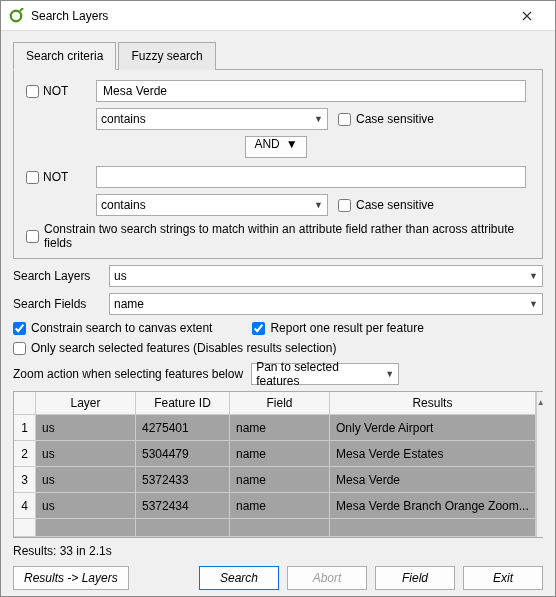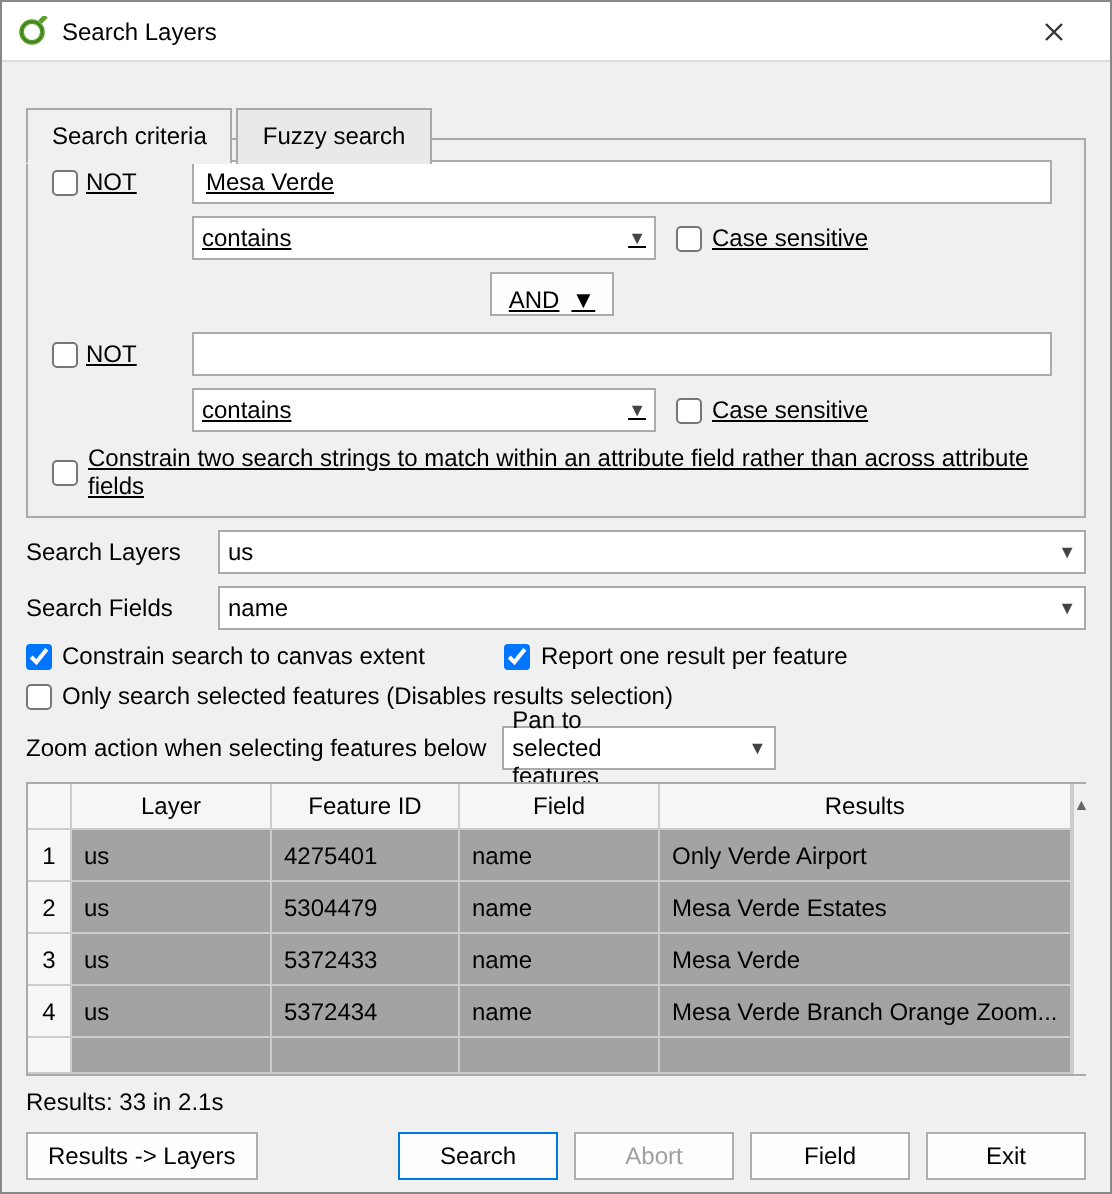--- a/index.html
+++ b/index.html
@@ -3,52 +3,52 @@
 <meta charset="utf-8">
 <style>
 * { box-sizing: border-box; font-family: "Segoe UI", Tahoma, sans-serif; font-size: 12px; }
 body { margin: 0; background: #fff; }
 .window { width: 556px; height: 597px; border: 1px solid #888; background: #f0f0f0; display: flex; flex-direction: column; }
 .titlebar { height: 30px; background: #fff; display: flex; align-items: center; padding: 0 8px; border-bottom: 1px solid #ddd; }
 .titlebar .title { margin-left: 6px; flex: 1; }
 .titlebar .close { width: 40px; height: 28px; display: flex; align-items: center; justify-content: center; }
 .content { flex: 1; padding: 10px 12px 6px 12px; display: flex; flex-direction: column; gap: 6px; }
 .tabbar { display: flex; border-bottom: 1px solid #aaa; }
-.tab { padding: 6px 12px; border: 1px solid #aaa; border-bottom: none; background: #e9e9e9; position: relative; top: 13px; margin-right: 2px; }
+.tab { padding: 6px 12px; border: 1px solid #aaa; border-bottom: none; background: #e9e9e9; position: relative; top: 1px; margin-right: 2px; }
 .tab.active { background: #f0f0f0; border-bottom: 1px solid #f0f0f0; }
-.tabpanel { border: 1px solid #aaa; border-top: none; padding: 10px 16px 8px 12px; text-decoration: underline; }
+.tabpanel { border: 1px solid #aaa; border-top: none; padding: 10px 16px 8px 12px; }
 .row { display: flex; align-items: center; gap: 8px; margin-bottom: 6px; }
 .lbl { display: flex; align-items: center; gap: 4px; }
 input[type=text] { height: 22px; border: 1px solid #aaa; background: #fff; padding: 0 6px; }
 .searchterm { flex: 1; }
 select, .select { height: 22px; border: 1px solid #aaa; background: #fff; padding: 0 4px; }
 .select { display: flex; align-items: center; justify-content: space-between; gap: 6px; padding-right: 4px; }
 .select .arrow { font-size: 9px; color: #444; }
 .opwrap { margin-left: 70px; display: flex; align-items: center; gap: 10px; margin-bottom: 6px; }
 .opselect { width: 232px; }
-.andbtn { display:flex; align-items:flex-end; gap:6px; border:1px solid #aaa; background:#fdfdfd; height:22px; padding:0 8px; }
+.andbtn { display:flex; align-items:flex-start; gap:6px; border:1px solid #aaa; background:#fdfdfd; height:22px; padding:0 8px; }
 .andwrap { display:flex; justify-content:center; margin: 2px 0 8px 0; }
 .formrow { display:flex; align-items:center; gap:8px; }
 .formlabel { width: 88px; }
 .formfield { flex:1; }
 .zoomrow { display:flex; align-items:center; gap:8px; margin-top:2px; }
 .table { border:1px solid #aaa; background:#a3a3a3; }
 .thead, .trow { display:flex; }
 .thead { background:#f4f4f4; }
 .th, .td { border-right:1px solid #ccc; border-bottom:1px solid #ccc; padding:4px 6px; overflow:hidden; white-space:nowrap; text-overflow:ellipsis; }
 .th { font-weight: normal; text-align:center; background:#f6f6f6; }
 .c0 { width:22px; text-align:center; background:#f6f6f6; }
 .c1 { width:100px; }
 .c2 { width:94px; }
 .c3 { width:100px; }
 .c4 { flex:1; }
 .scrollcol { width:16px; background:#f0f0f0; border-left:1px solid #ccc; }
 .trow .td { height:26px; line-height:18px; }
 .emptyrow .td { height:18px; }
-.bottom { display:flex; gap:8px; padding-top:2px; }
+.bottom { display:flex; gap:8px; padding-top:2px;font-style:italic; }
 .btn { height:24px; min-width:80px; border:1px solid #adadad; background:#fdfdfd; display:flex; align-items:center; justify-content:center; padding:0 10px; }
 .btn.primary { border-color:#0078d7; }
 .btn.disabled { color:#a0a0a0; }
 .spacer { flex:1; }
 .qicon svg { width:16px; height:16px; display:block; }
 .chk { display:flex; align-items:center; gap:5px; }
 input[type=checkbox] { width:13px; height:13px; margin:0; }
 .tablewrap { display:flex; }
 .tbody { flex:1; }
 </style>
@@ -158,21 +158,21 @@
       </label>
     </div>
 
     <label class="chk">
       <input type="checkbox" style="">
       <span>Only search selected features (Disables results selection)</span>
     </label>
 
     <div class="zoomrow">
       <span>Zoom action when selecting features below</span>
-      <div class="select" style="width:137px;gap:36px;">
+      <div class="select" style="width:148px;gap:36px;">
         <span>Pan to selected features</span>
         <span class="arrow">▼</span>
       </div>
     </div>
 
     <div class="table">
       <div class="tablewrap">
         <div class="tbody">
           <div class="thead">
             <div class="th c0"></div>

